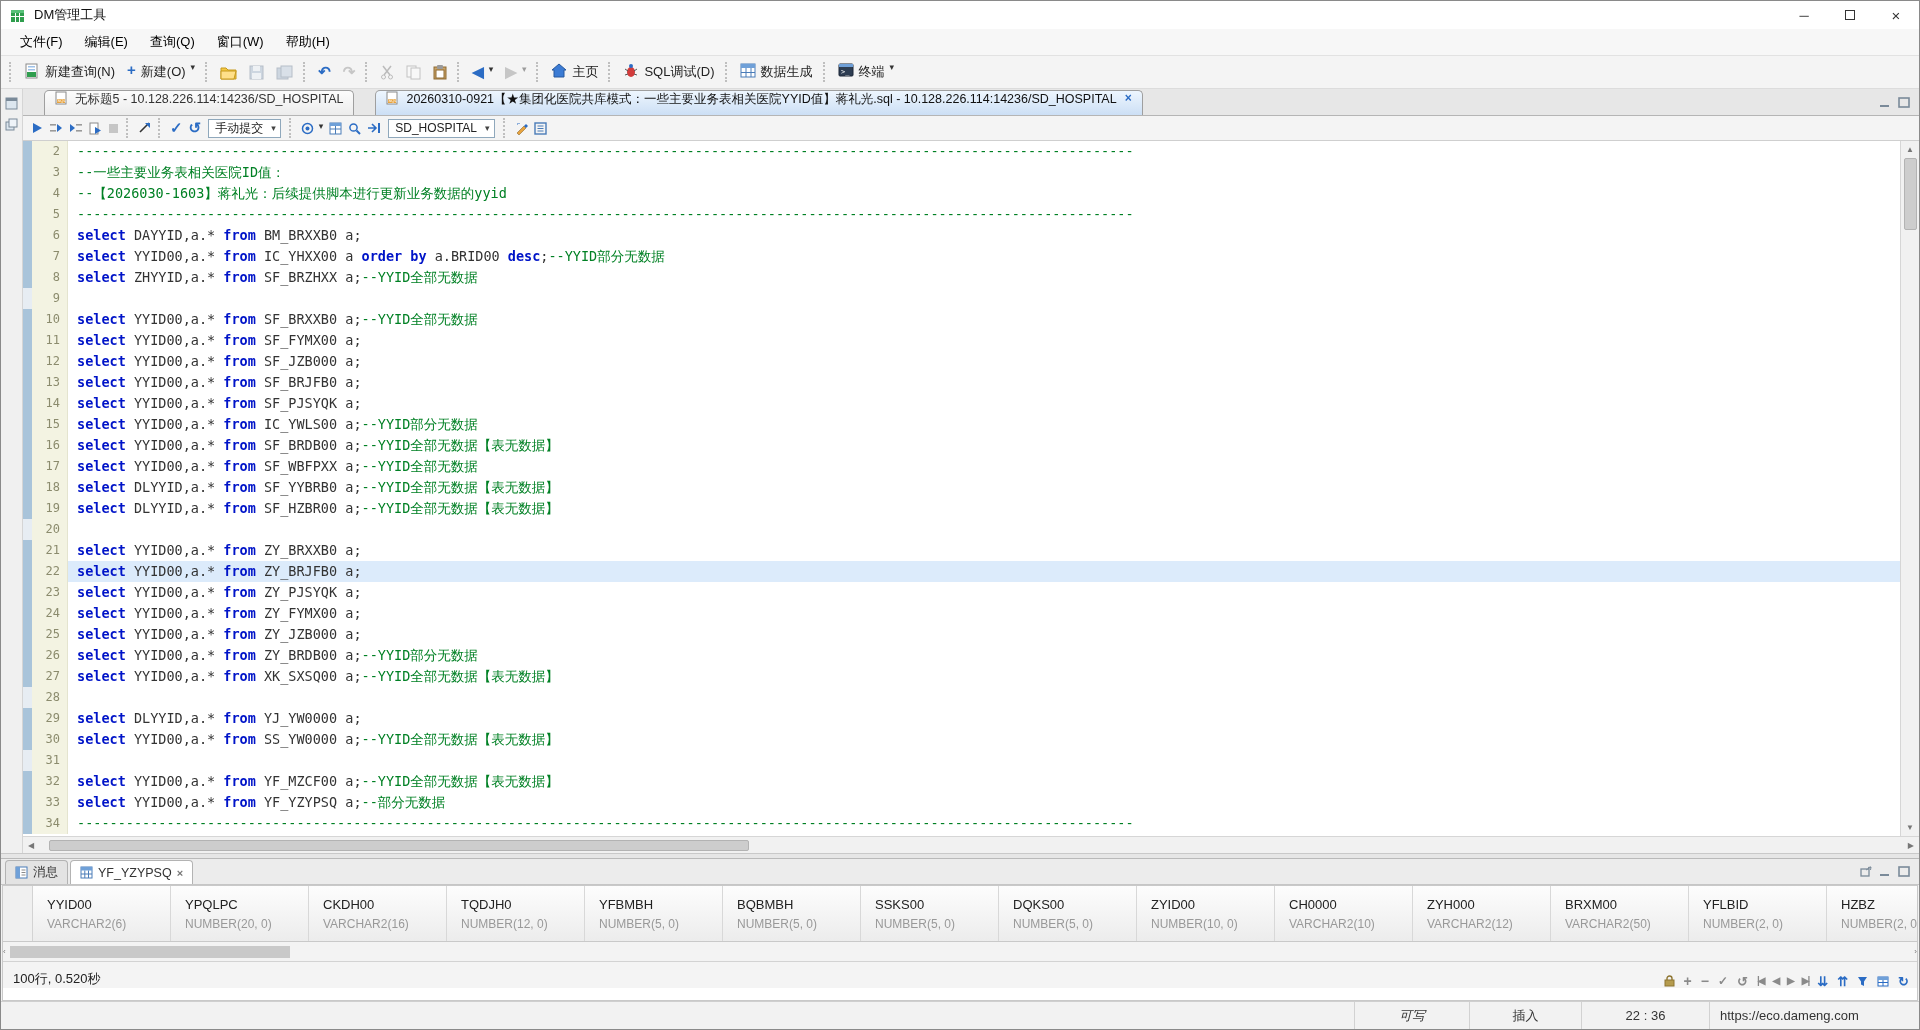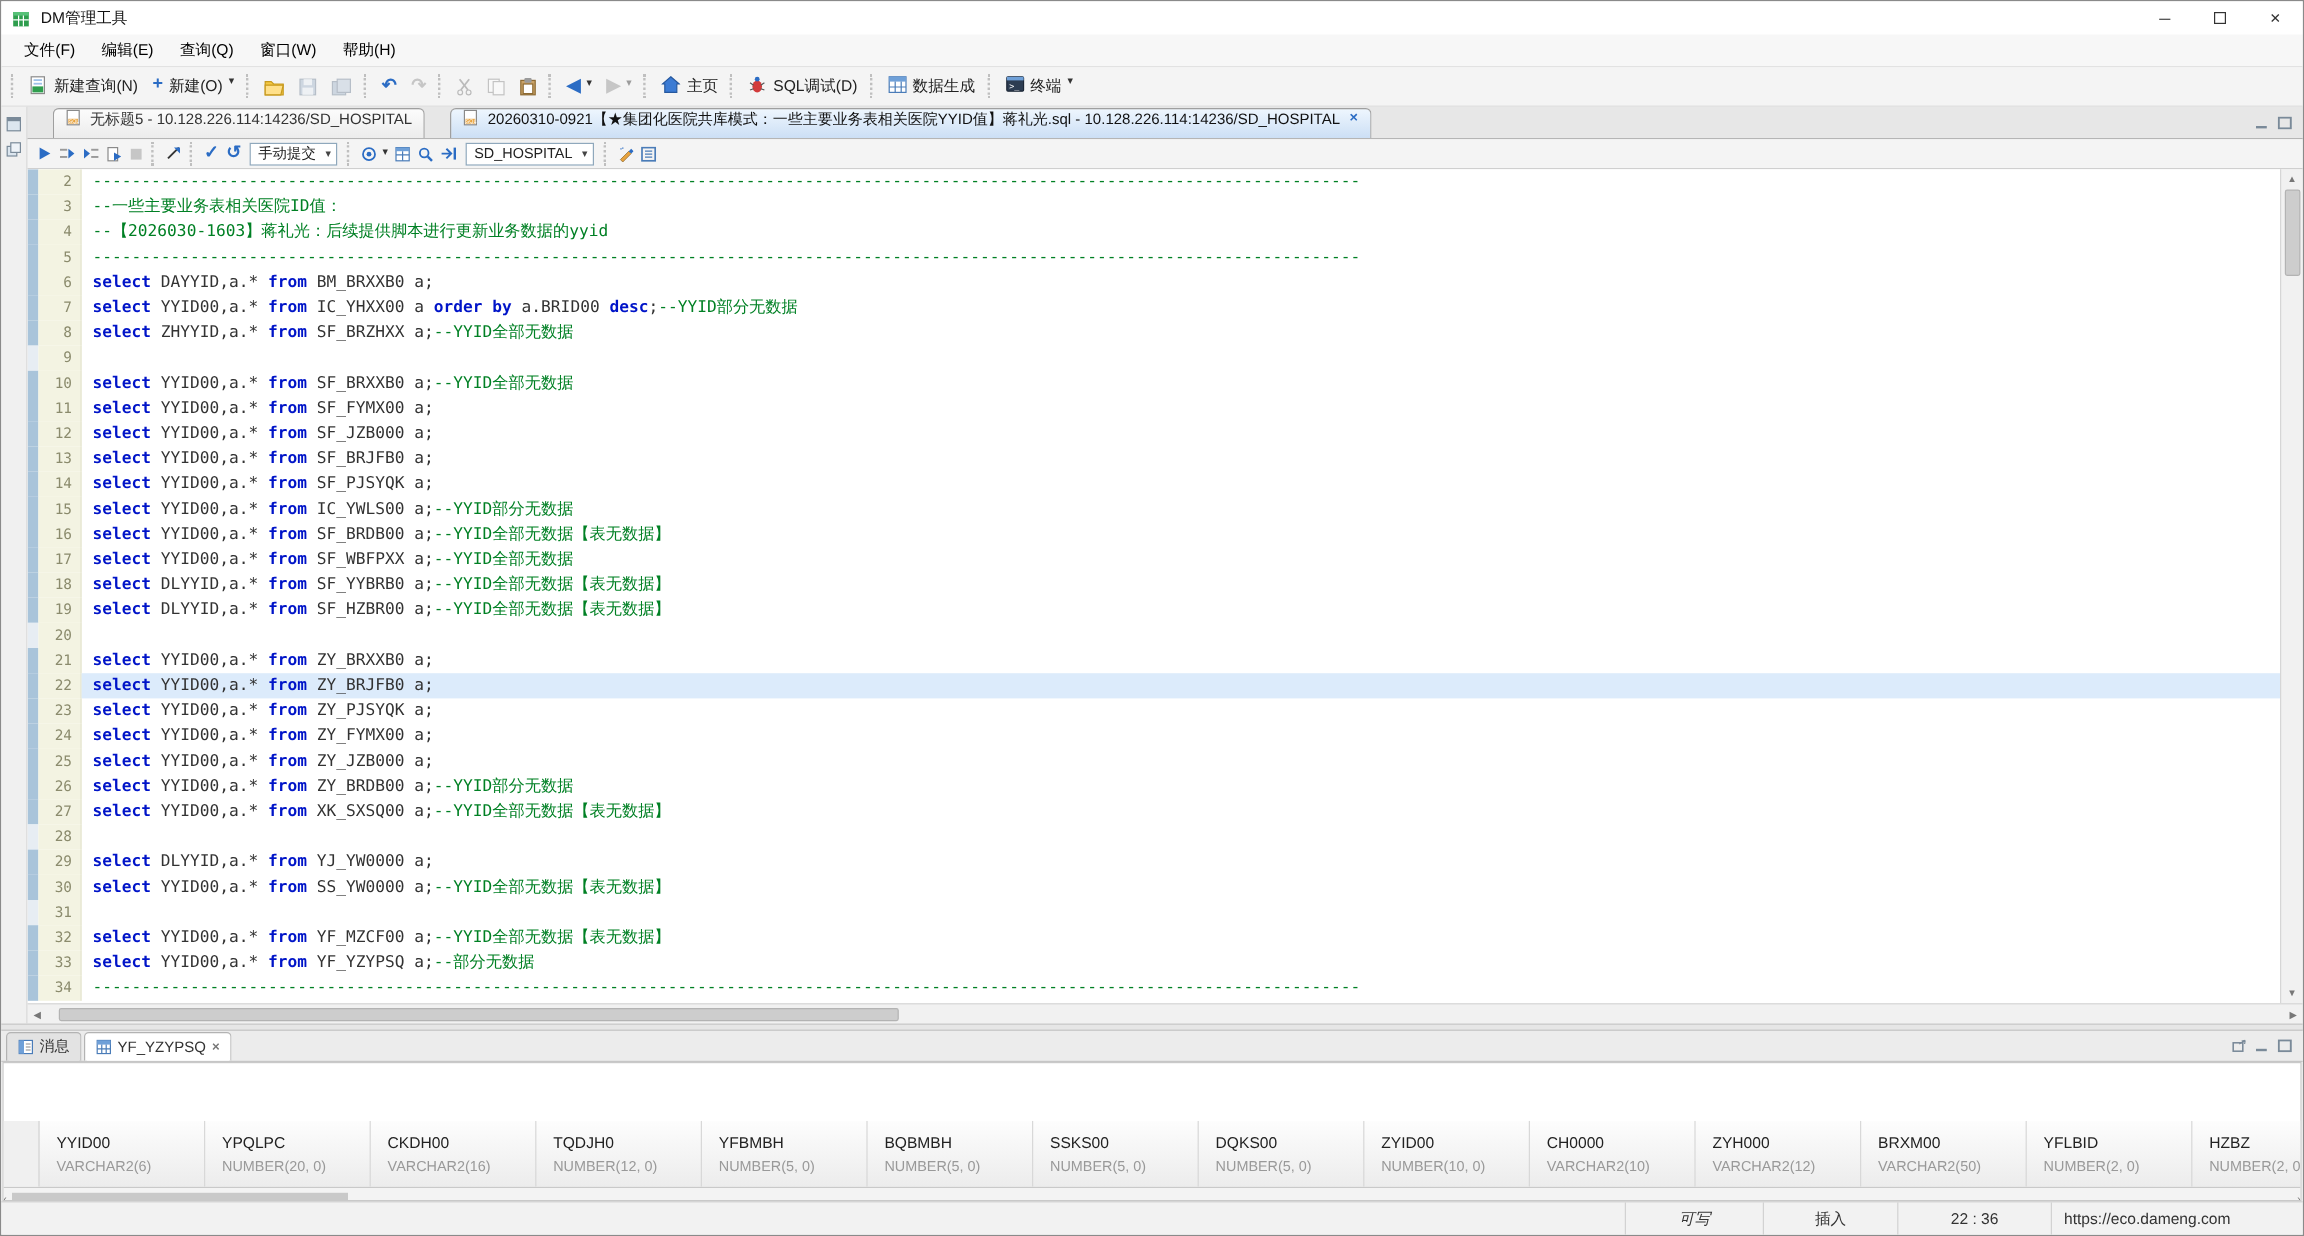--- a/index.html
+++ b/index.html
@@ -93,21 +93,21 @@
   .ptab { display:flex; align-items:center; gap:5px; height:24px; padding:0 9px; font-size:12.5px;
           color:#333; border:1px solid #b3b3b3; border-bottom:none; border-radius:4px 4px 0 0;
           background:#e3e3e3; margin-right:2px; }
   .ptab.active { background:#ffffff; }
   .ptabclose { color:#777; font-size:11px; font-weight:bold; }
   .ptabs-right { margin-left:auto; align-self:center; display:flex; gap:7px; padding-right:9px; }
 
   .grid { flex:1; display:flex; flex-direction:column; margin:0 1px; background:#fff;
           border:1px solid #c9c9c9; min-height:0; overflow:hidden; }
   .ghead { display:flex; height:56px; background:linear-gradient(#fdfdfd,#ececec);
-           border-bottom:1px solid #c9c9c9; overflow:hidden; flex:0 0 auto;margin-top:48px; }
+           border-bottom:1px solid #c9c9c9; overflow:hidden; flex:0 0 auto; }
   .gcorner { width:30px; flex:0 0 auto; background:#f0f0f0; border-right:1px solid #d3d3d3; }
   .gcol { width:138px; flex:0 0 auto; border-right:1px solid #d8d8d8; padding:11px 0 0 14px;
           overflow:hidden; }
   .gname { font-size:13px; color:#222; }
   .gtype { font-size:12px; color:#999; margin-top:5px; white-space:nowrap; }
   .gscroll { height:20px; background:#f3f3f3; border-bottom:1px solid #d3d3d3; display:flex;
              align-items:center; flex:0 0 auto; }
   .gthumb { width:280px; height:12px; background:#c9c9c9; margin-left:4px; }
   .gstatus { height:26px; display:flex; align-items:flex-end; padding:0 8px 0 10px; font-size:13px;
              color:#222; background:#f4f4f4; flex:0 0 auto; }

